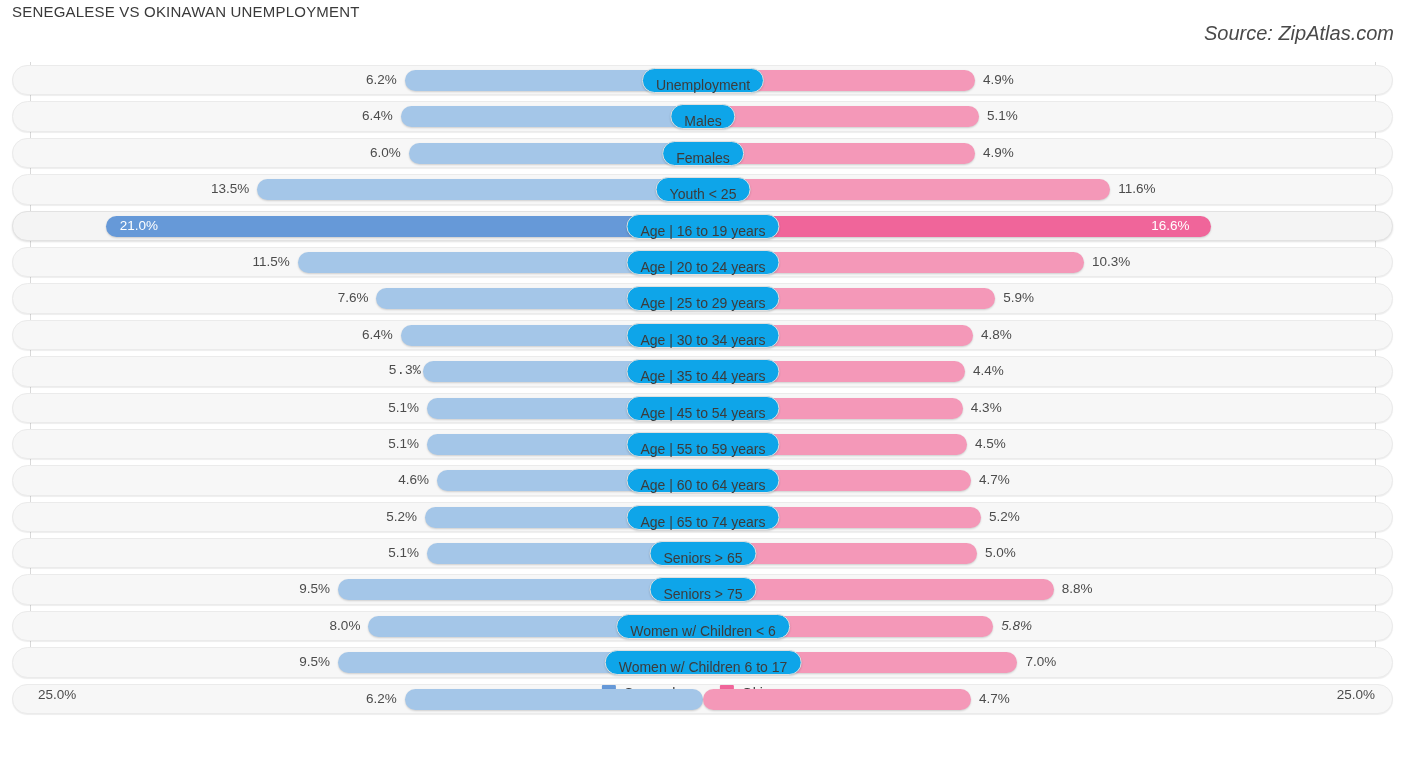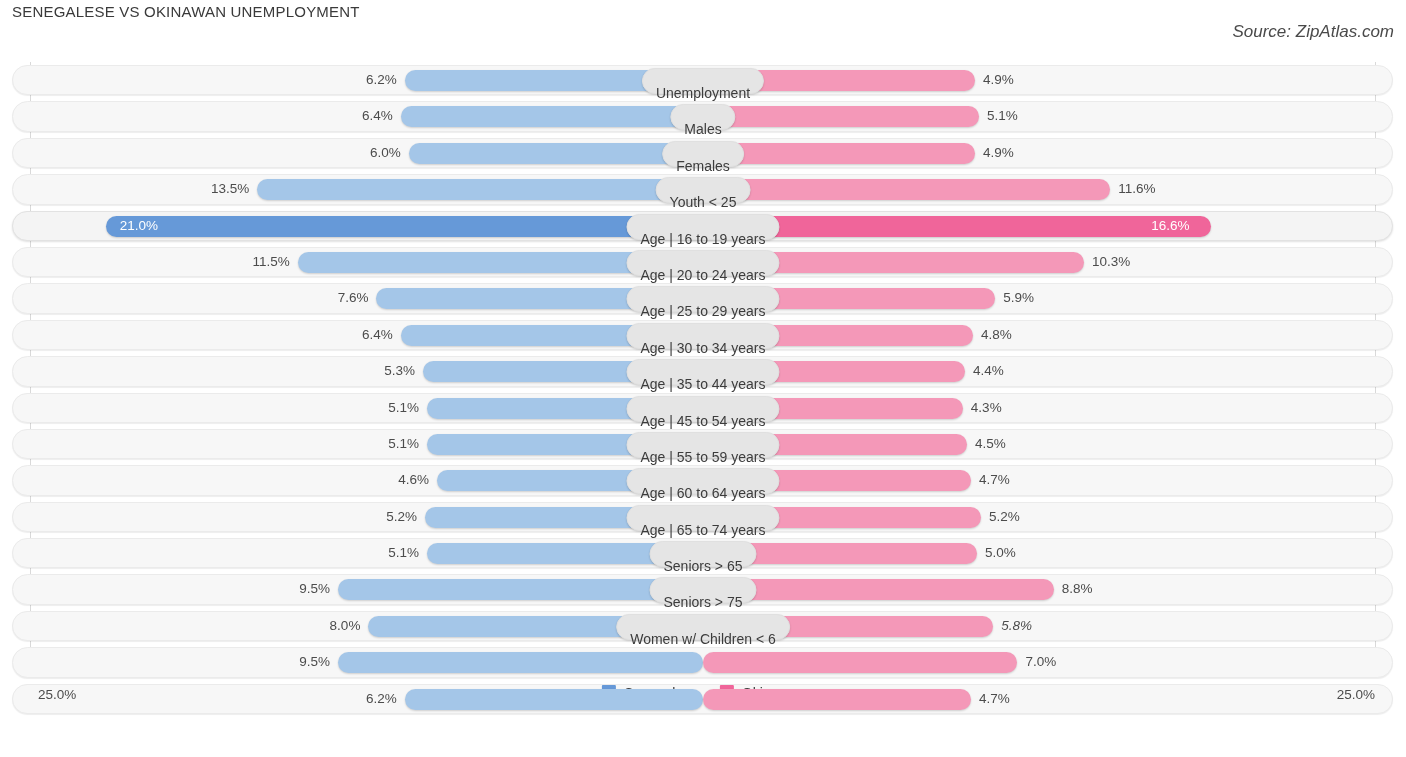--- a/index.html
+++ b/index.html
@@ -13,21 +13,21 @@
   #root { position: relative; width: 1406px; height: 757px; background:#fff; }
 
   
   #title {
     position: absolute; left: 12px; top: 3px;
     font-size: 15px; color: #3a3a3a; letter-spacing: .2px;
     white-space: nowrap;
   }
   #source {
     position: absolute; right: 12px; top: 22px;
-    font-size: 17px; color: #4a4a4a; font-style: italic;
+    font-size: 20px; color: #4a4a4a; font-style: italic;
     white-space: nowrap;
   }
 
   
   #plot {
     position: absolute; left: 0; top: 62px;
     width: 1174px; height: 655px;
   }
   
   .gridline {
@@ -90,22 +90,22 @@
     font-size: 13.5px;
   }
 
   
   .center-label {
     position: absolute;
     left: 50%;
     transform: translateX(-50%);
     top: 6px;
     height: 25px; line-height: 24px;
-    padding: 12px 13px;
-    background: #e5e5e5;
+    padding: 4px 13px;
+    background: #0ea5e9;
     border: 1px solid #e0e0e0;
     border-radius: 13px;
     font-size: 14px;
     color: #3c3c3c;
     white-space: nowrap;
     z-index: 4;
     box-shadow: 0 1px 2px rgba(0,0,0,.16);
   }
 
   
@@ -204,21 +204,21 @@
           <div class="bar left" style="left: 400.72px; width: 302.28px;"></div>
           <div class="bar right" style="left: 703px; width: 269.96px;"></div>
           <div class="val left" style="left: 0px; width: 392.72px;">6.4%</div>
           <div class="val right" style="left: 980.96px;">4.8%</div>
           <div class="center-label">Age | 30 to 34 years</div>
         </div>
         <div class="row">
           <div class="track"></div>
           <div class="bar left" style="left: 422.94px; width: 280.06px;"></div>
           <div class="bar right" style="left: 703px; width: 261.88px;"></div>
-          <div class="val left" style="left: 0px; width: 414.94px;">5.3%</div>
+          <div class="val left" style="left: 6px; width: 414.94px; font-family: Liberation Mono, monospace;">5.3%</div>
           <div class="val right" style="left: 972.88px;">4.4%</div>
           <div class="center-label">Age | 35 to 44 years</div>
         </div>
         <div class="row">
           <div class="track"></div>
           <div class="bar left" style="left: 426.98px; width: 276.02px;"></div>
           <div class="bar right" style="left: 703px; width: 259.86px;"></div>
           <div class="val left" style="left: 0px; width: 418.98px;">5.1%</div>
           <div class="val right" style="left: 970.86px;">4.3%</div>
           <div class="center-label">Age | 45 to 54 years</div>
@@ -270,20 +270,21 @@
           <div class="val left" style="left: 0px; width: 360.4px;">8.0%</div>
           <div class="val right" style="left: 1001.16px; font-style: italic;">5.8%</div>
           <div class="center-label">Women w/ Children &lt; 6</div>
         </div>
         <div class="row">
           <div class="track"></div>
           <div class="bar left" style="left: 338.1px; width: 364.9px;"></div>
           <div class="bar right" style="left: 703px; width: 314.4px;"></div>
           <div class="val left" style="left: 0px; width: 330.1px;">9.5%</div>
           <div class="val right" style="left: 1025.4px;">7.0%</div>
+          <div class="center-label">Women w/ Children 6 to 17</div>
         </div>
         <div class="row">
           <div class="track"></div>
           <div class="bar left" style="left: 404.76px; width: 298.24px;"></div>
           <div class="bar right" style="left: 703px; width: 267.94px;"></div>
           <div class="val left" style="left: 0px; width: 396.76px;">6.2%</div>
           <div class="val right" style="left: 978.94px;">4.7%</div>
         </div>
       </div>
 

